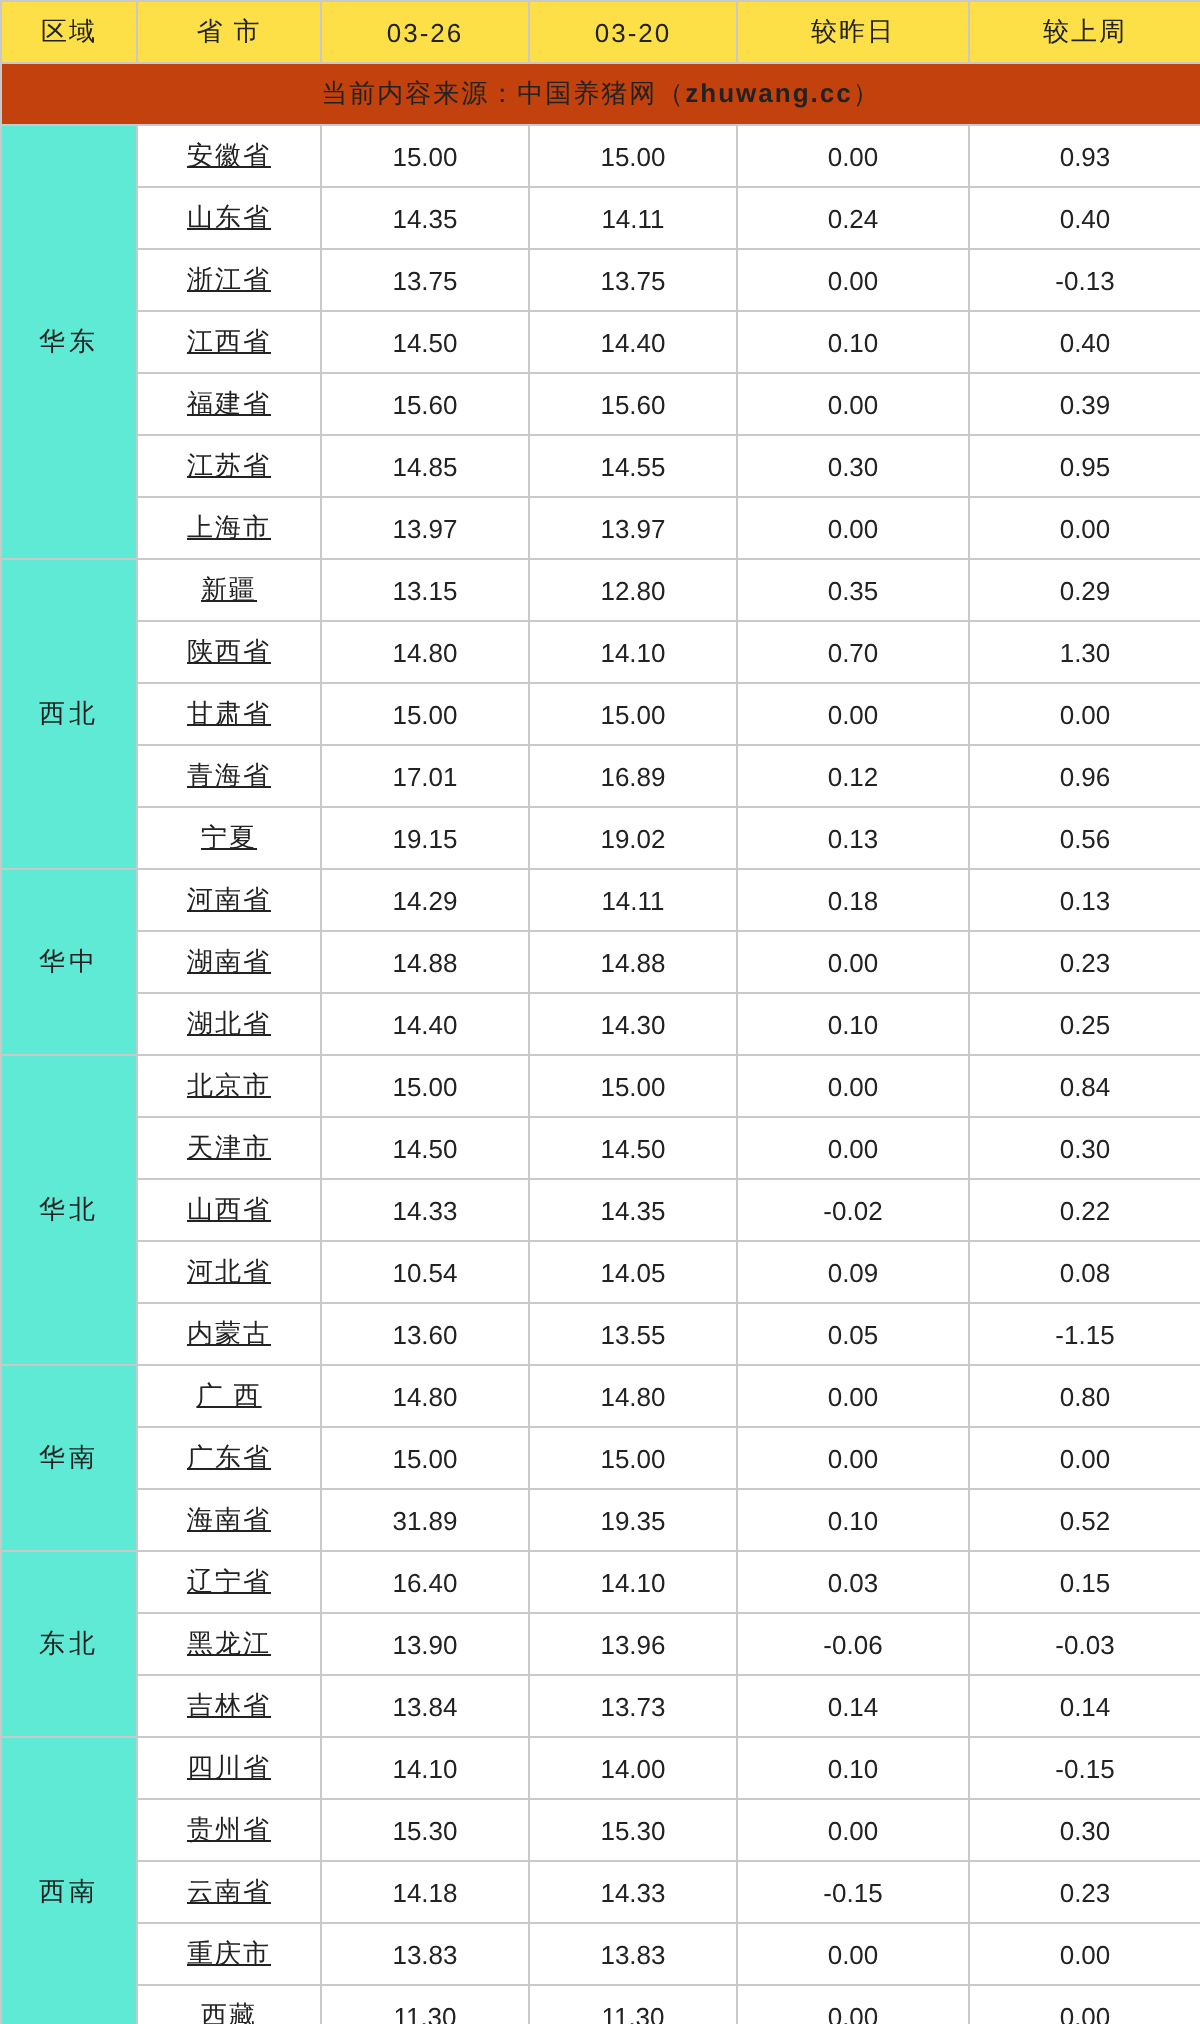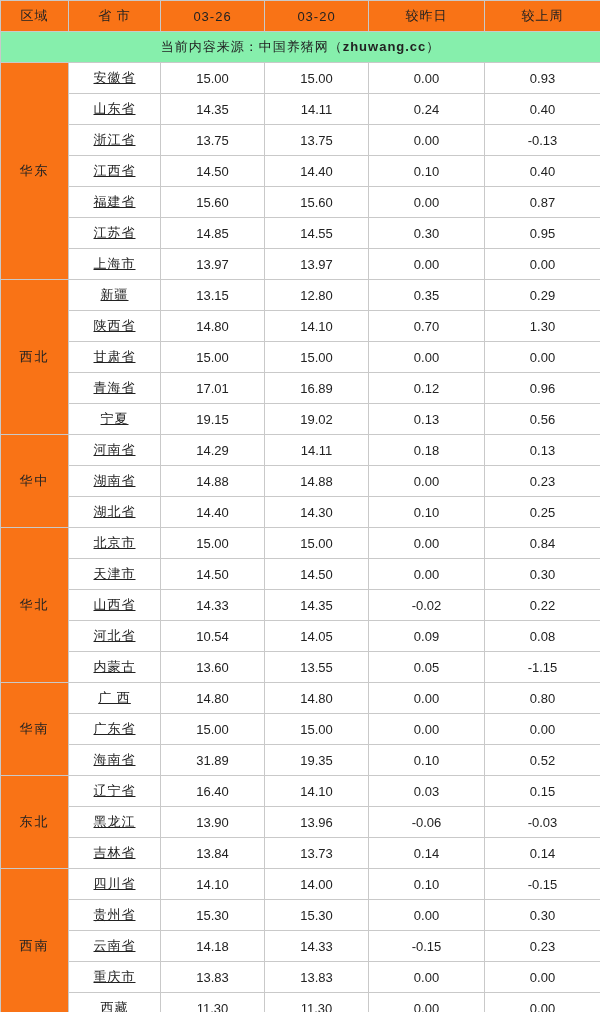--- a/index.html
+++ b/index.html
@@ -20,36 +20,36 @@
     border: 1px solid #c9c9c9;
     height: 30px;
     font-size: 13px;
     font-weight: normal;
     text-align: center;
     vertical-align: middle;
     color: #222;
     padding: 0;
   }
   thead td {
-    background: #f97316;
+    background: #fde047;
     font-size: 13.5px;
     color: #111;
     letter-spacing: 1px;
   }
   td.source-row {
-    background: #86efac;
+    background: #c2410c;
     font-size: 13.5px;
     color: #111;
     height: 30px;
   }
   td.source-row .brand {
     font-weight: bold;
   }
   td.region {
-    background: #f97316;
+    background: #5eead4;
     font-size: 14px;
     letter-spacing: 2px;
     color: #111;
   }
   td.province {
     letter-spacing: 1px;
     font-size: 13.5px;
     text-decoration: underline;
   }
   td.num {
@@ -123,21 +123,21 @@
         <td class="num">14.50</td>
         <td class="num">14.40</td>
         <td class="num up">0.10</td>
         <td class="num up">0.40</td>
       </tr>
       <tr>
         <td class="province">福建省</td>
         <td class="num">15.60</td>
         <td class="num">15.60</td>
         <td class="num flat">0.00</td>
-        <td class="num up">0.87</td>
+        <td class="num up">0.39</td>
       </tr>
       <tr>
         <td class="province">江苏省</td>
         <td class="num">14.85</td>
         <td class="num">14.55</td>
         <td class="num up">0.30</td>
         <td class="num up">0.95</td>
       </tr>
       <tr>
         <td class="province">上海市</td>

